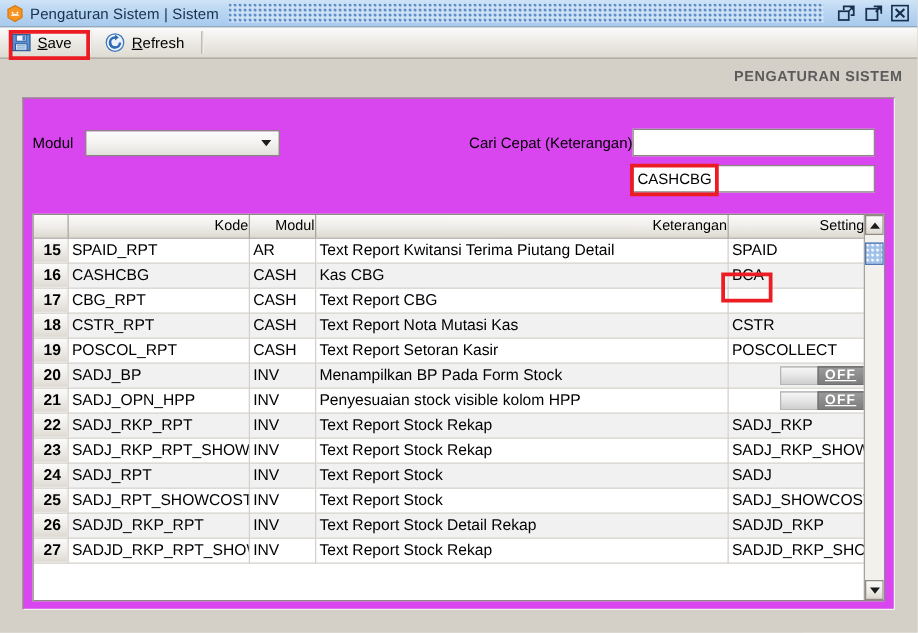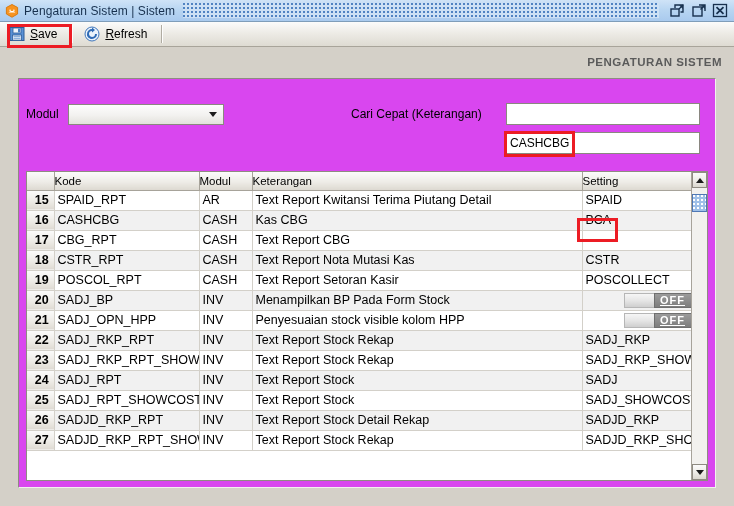--- a/index.html
+++ b/index.html
@@ -183,21 +183,21 @@
     font-size: 12px;
   }
   table.grid th {
     height: 18px;
     background: linear-gradient(to bottom,#fbfbfb 0%, #eeece7 55%, #ddd9d1 100%);
     border-right: 1px solid #a7a39a;
     border-bottom: 1px solid #a7a39a;
     font-weight: normal;
     font-size: 11.5px;
     color: #000;
-    text-align: left;
+    text-align: right;
     padding: 0;
     box-sizing: border-box;
   }
   table.grid td {
     height: 20px;
     border-right: 1px solid #d3d0c9;
     border-bottom: 1px solid #d3d0c9;
     padding: 0 0 0 3px;
     box-sizing: border-box;
     white-space: nowrap;
@@ -378,21 +378,21 @@
   <div class="panel">
 
     <div class="lbl-static" style="left:7px; top:28px;">Modul</div>
     <div class="combo">
       <span class="cval"></span>
       <span class="carrow">
           <i></i>
         </span>
     </div>
 
-    <div class="lbl-static" style="left:332px; top:28px; width:155px;">Cari Cepat (Keterangan)</div>
+    <div class="lbl-static" style="left:332px; top:28px; text-align:right; width:155px;">Cari Cepat (Keterangan)</div>
     <input class="txt" style="left: 487px; top: 24px; width: 194px; height: 22px;" value="">
 
     <input class="txt" style="left: 487px; top: 53px; width: 194px; height: 22px;" value="CASHCBG">
 
     <div class="grid-wrap">
       <table class="grid">
         <colgroup>
           <col class="c-num">
             <col class="c-kode">
             <col class="c-mod">

